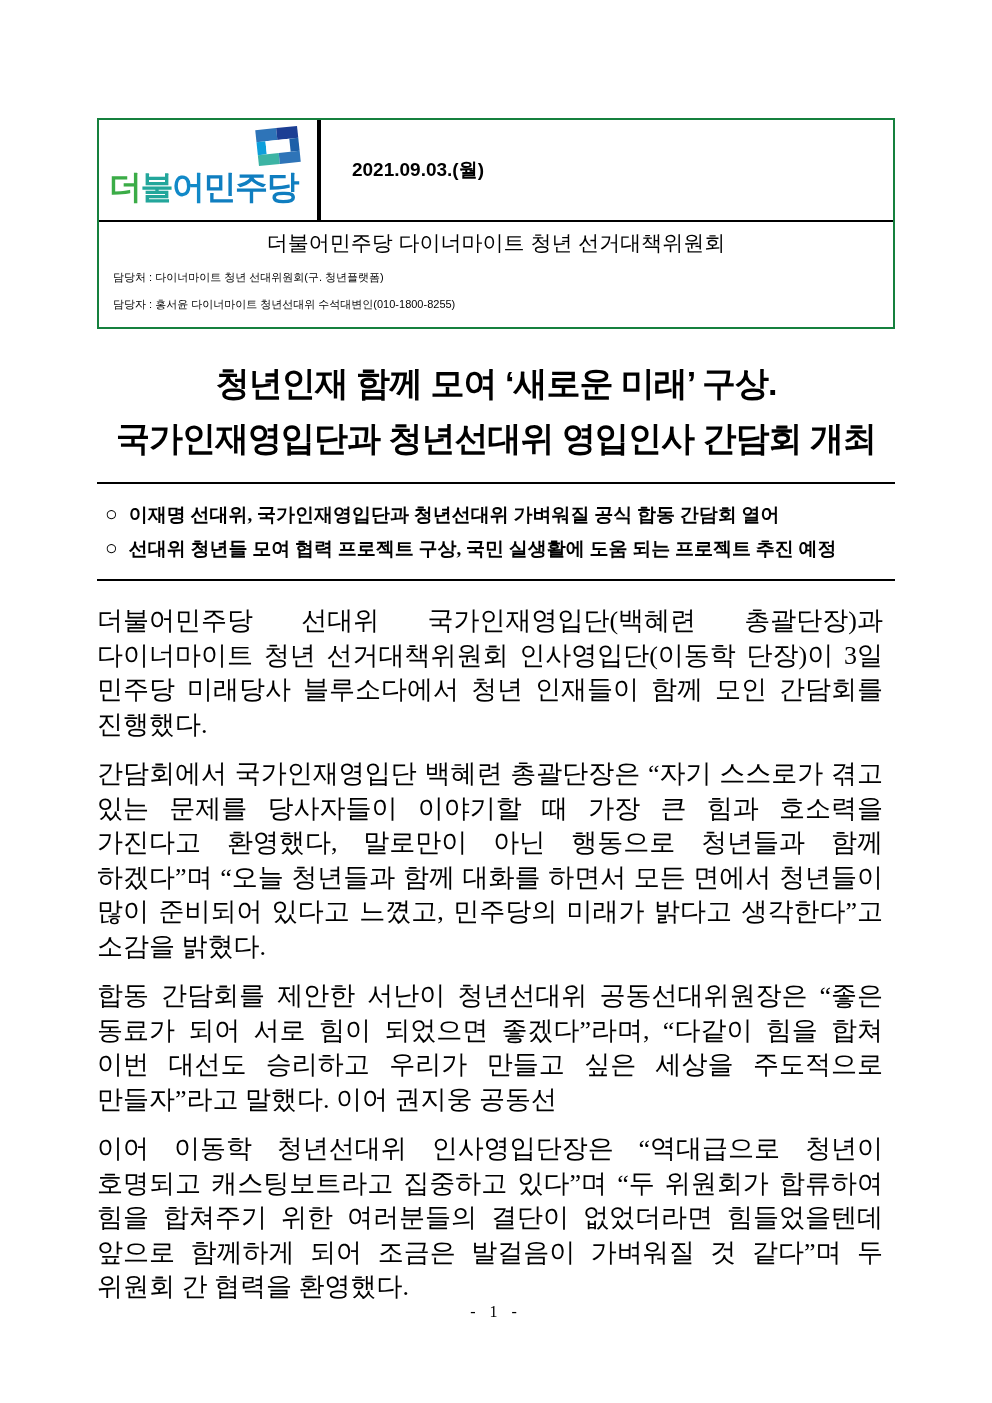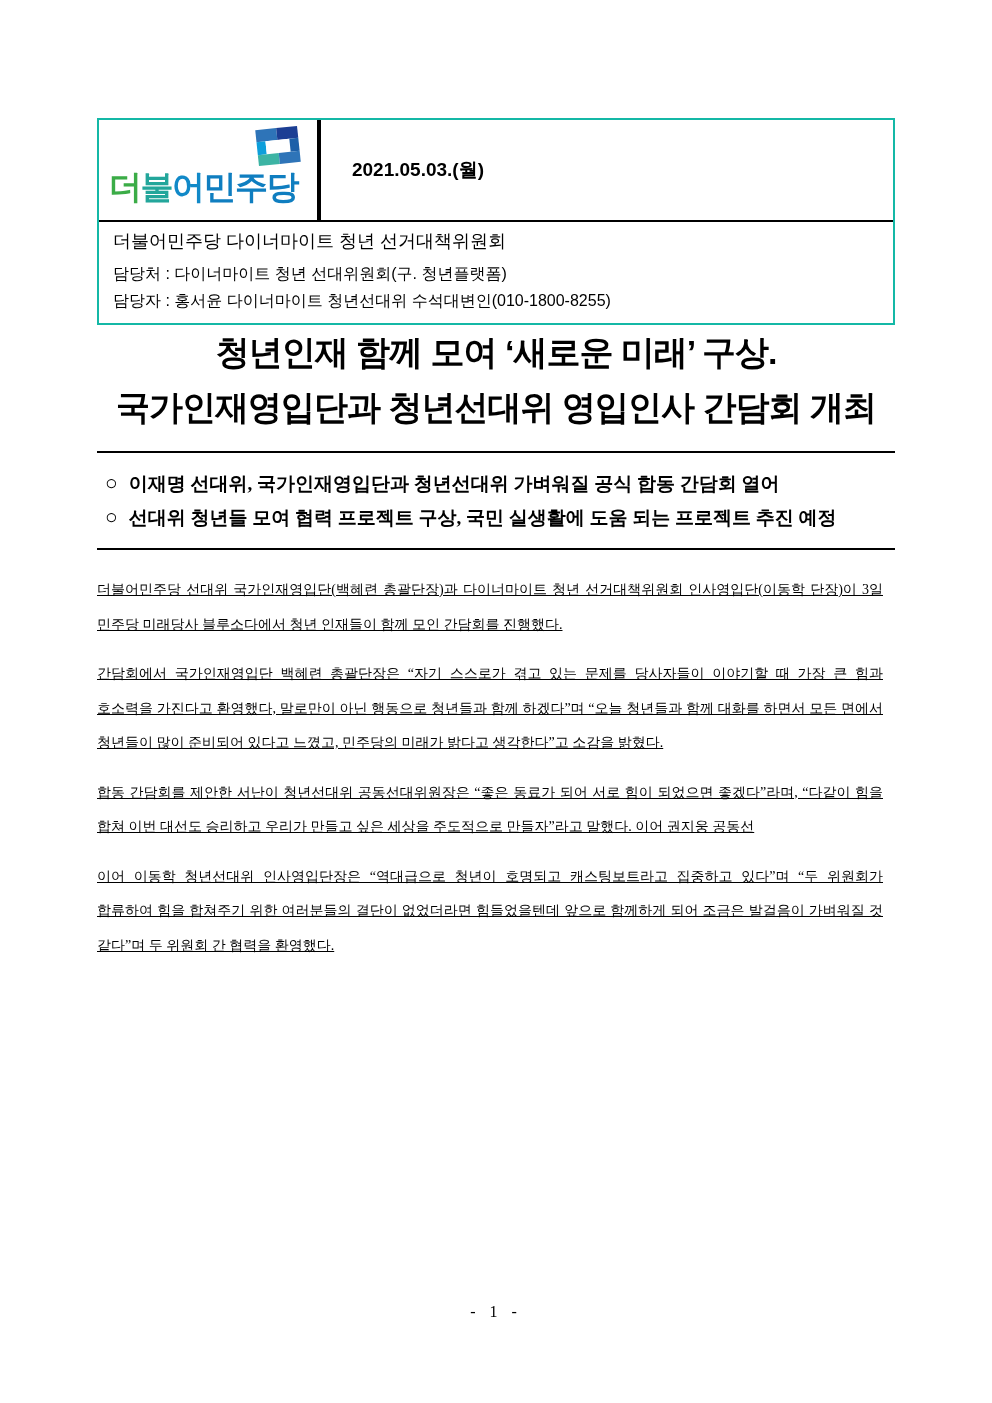--- a/index.html
+++ b/index.html
@@ -15,21 +15,21 @@
     width: 992px; height: 1403px;
   }
   .content {
     position: absolute;
     left: 97px; top: 118px;
     width: 798px;
   }
 
   
   .header-box {
-    border: 2px solid #14b8a6;
+    border: 2px solid #15803d;
     box-sizing: border-box;
   }
   .header-top {
     display: flex;
     border-bottom: 2px solid #000;
     height: 100px;
   }
   .cell-logo {
     width: 220px;
     border-right: 2px solid #000;
@@ -80,33 +80,35 @@
     font-family: "Liberation Sans", sans-serif;
     font-weight: bold;
     font-size: 19px;
     white-space: nowrap;
   }
 
   .header-bottom {
     padding: 5px 14px 9px 14px;
   }
   .committee-name {
-    font-family: "Liberation Sans", sans-serif;
-    font-size: 18px;
+    text-align: center;
+    font-family: "Liberation Sans", sans-serif;
+    font-size: 21px;
     margin: 2px 0 7px 0;
   }
   .contact-line {
     font-family: "Liberation Sans", sans-serif;
-    font-size: 16px;
+    font-size: 11px;
     line-height: 27px;
     text-align: left;
   }
 
   
   .headline {
+    margin-top: 27px;
     text-align: center;
     font-family: "Liberation Sans", sans-serif;
     font-weight: bold;
     font-size: 34px;
     line-height: 55px;
     letter-spacing: -1px;
   }
 
   
   .summary-box {
@@ -129,25 +131,24 @@
     margin-right: 11px;
     line-height: 29px;
   }
 
   
   .press-body {
     margin-top: 23px;
   }
   .press-body p {
     margin: 0 12px 15px 0;
-    font-size: 14px;
+    font-size: 26px;
     line-height: 34.5px;
     text-align: justify;
     word-break: keep-all;
-    text-decoration: underline;
   }
 
   
   .page-number {
     position: absolute;
     top: 1303px;
     left: 0;
     width: 100%;
     text-align: center;
     font-size: 16px;
@@ -175,21 +176,21 @@
                 <rect x="2" y="28" width="21" height="11" fill="#3CB4A4"></rect>
                 <rect x="23" y="28" width="21" height="11" fill="#2E74B8"></rect>
               </g>
             </svg>
           </span>
           <span class="logo-text"><span class="lc0">더</span><span class="lc1">불</span><span class="lc2">어</span><span class="lc3">민</span><span class="lc4">주</span><span class="lc5">당</span></span>
         </div>
 
 
         <div class="cell-date">
-          <span class="release-date">2021.05.03.(월)</span>
+          <span class="release-date">2021.09.03.(월)</span>
         </div>
       </div>
 
       <div class="header-bottom">
         <div class="committee-name">더불어민주당 다이너마이트 청년 선거대책위원회</div>
         <div class="contact-line">담당처 : 다이너마이트 청년 선대위원회(구. 청년플랫폼)</div>
         <div class="contact-line">담당자 : 홍서윤 다이너마이트 청년선대위 수석대변인(010-1800-8255)</div>
       </div>
     </div>
 

